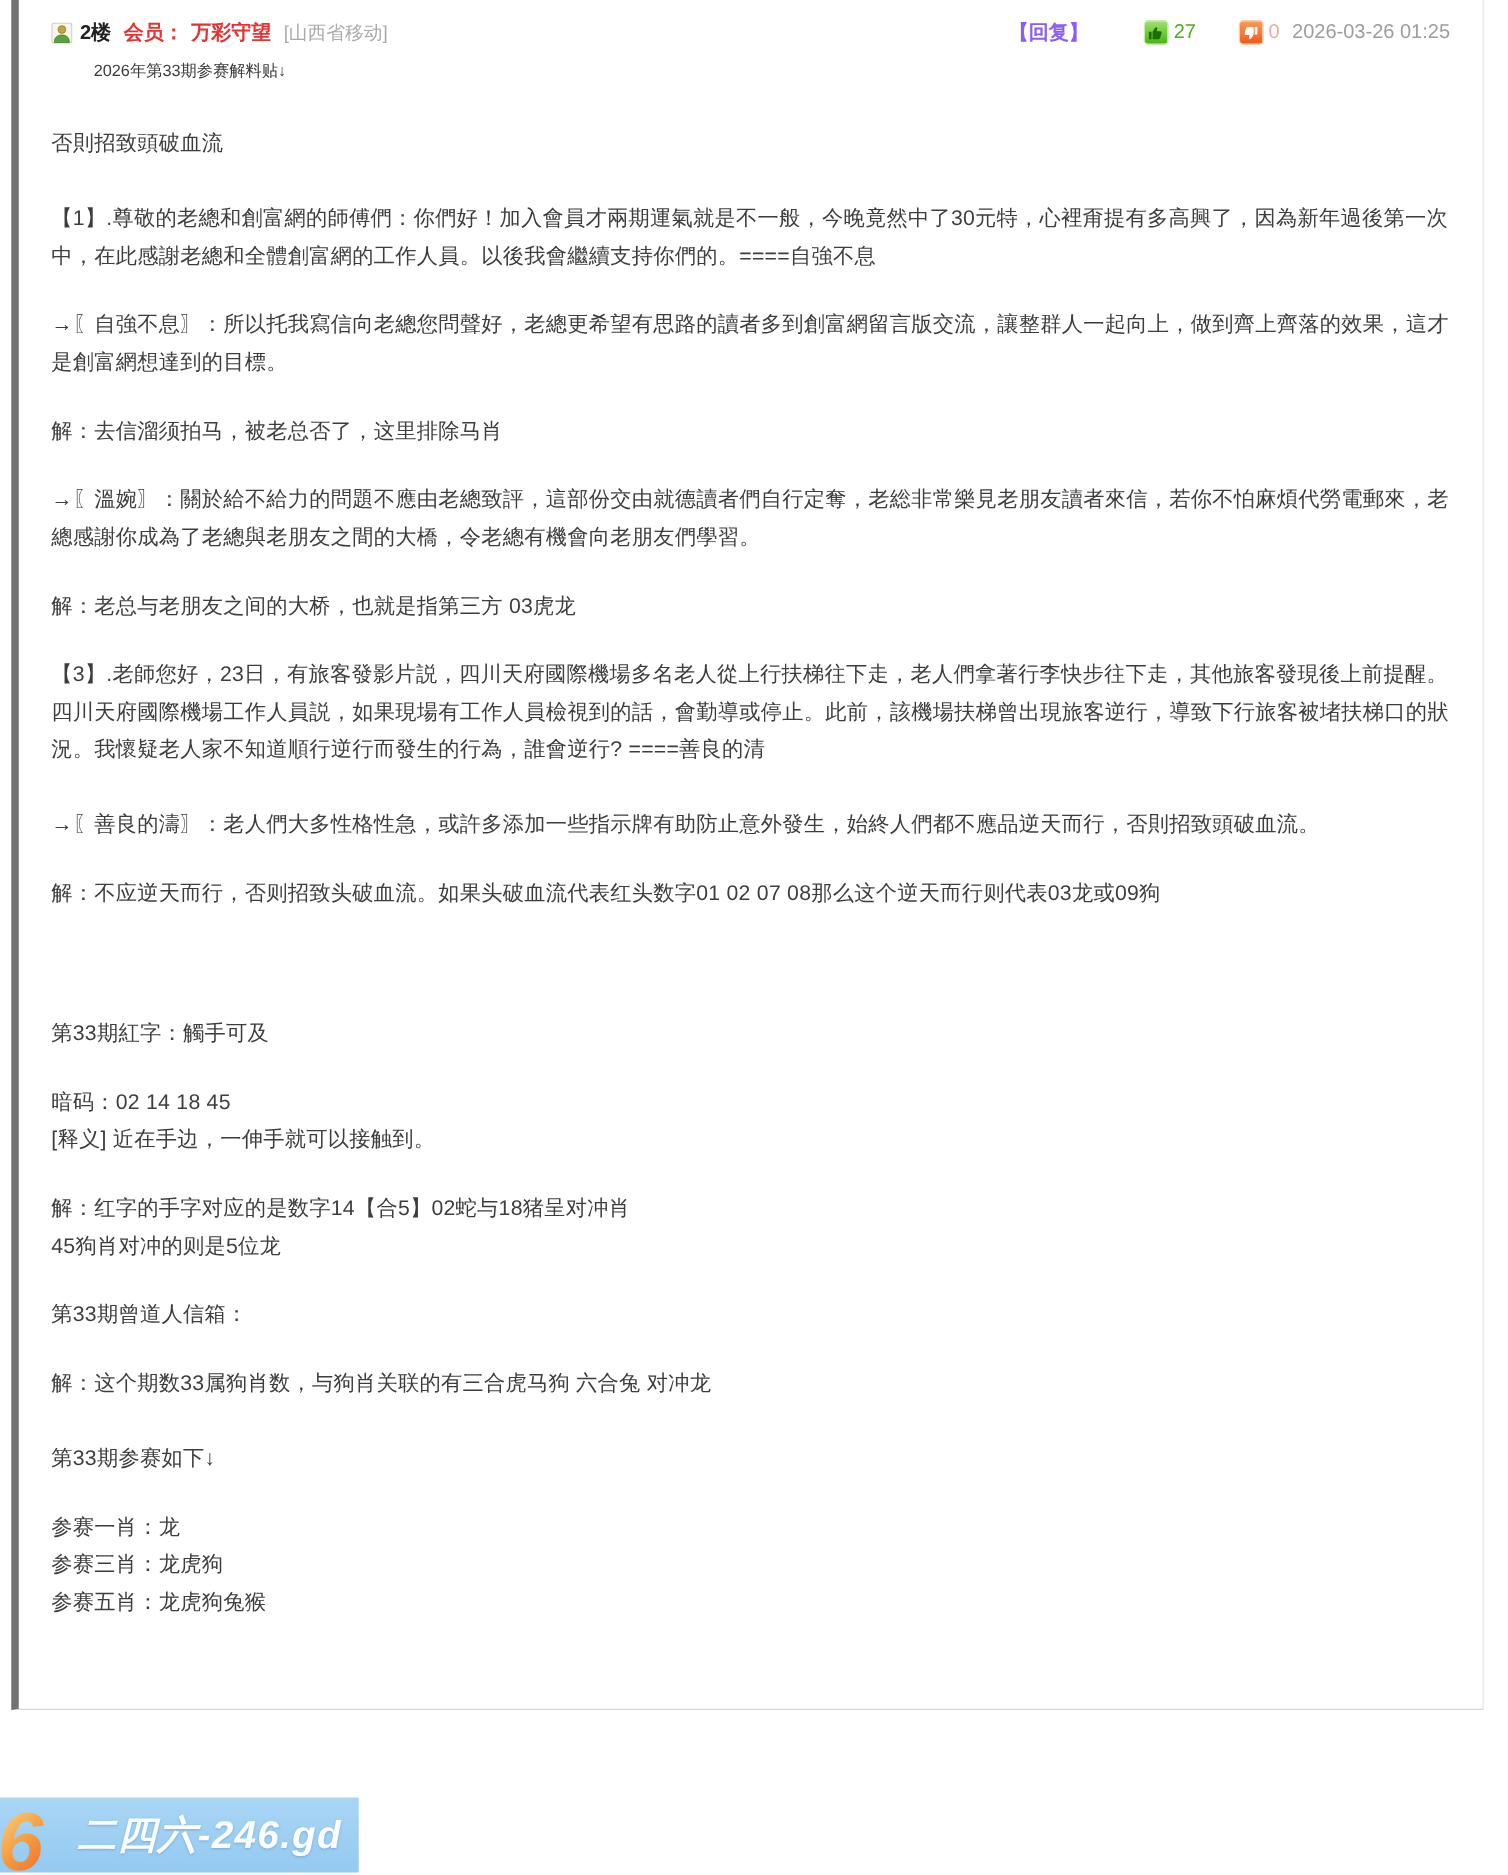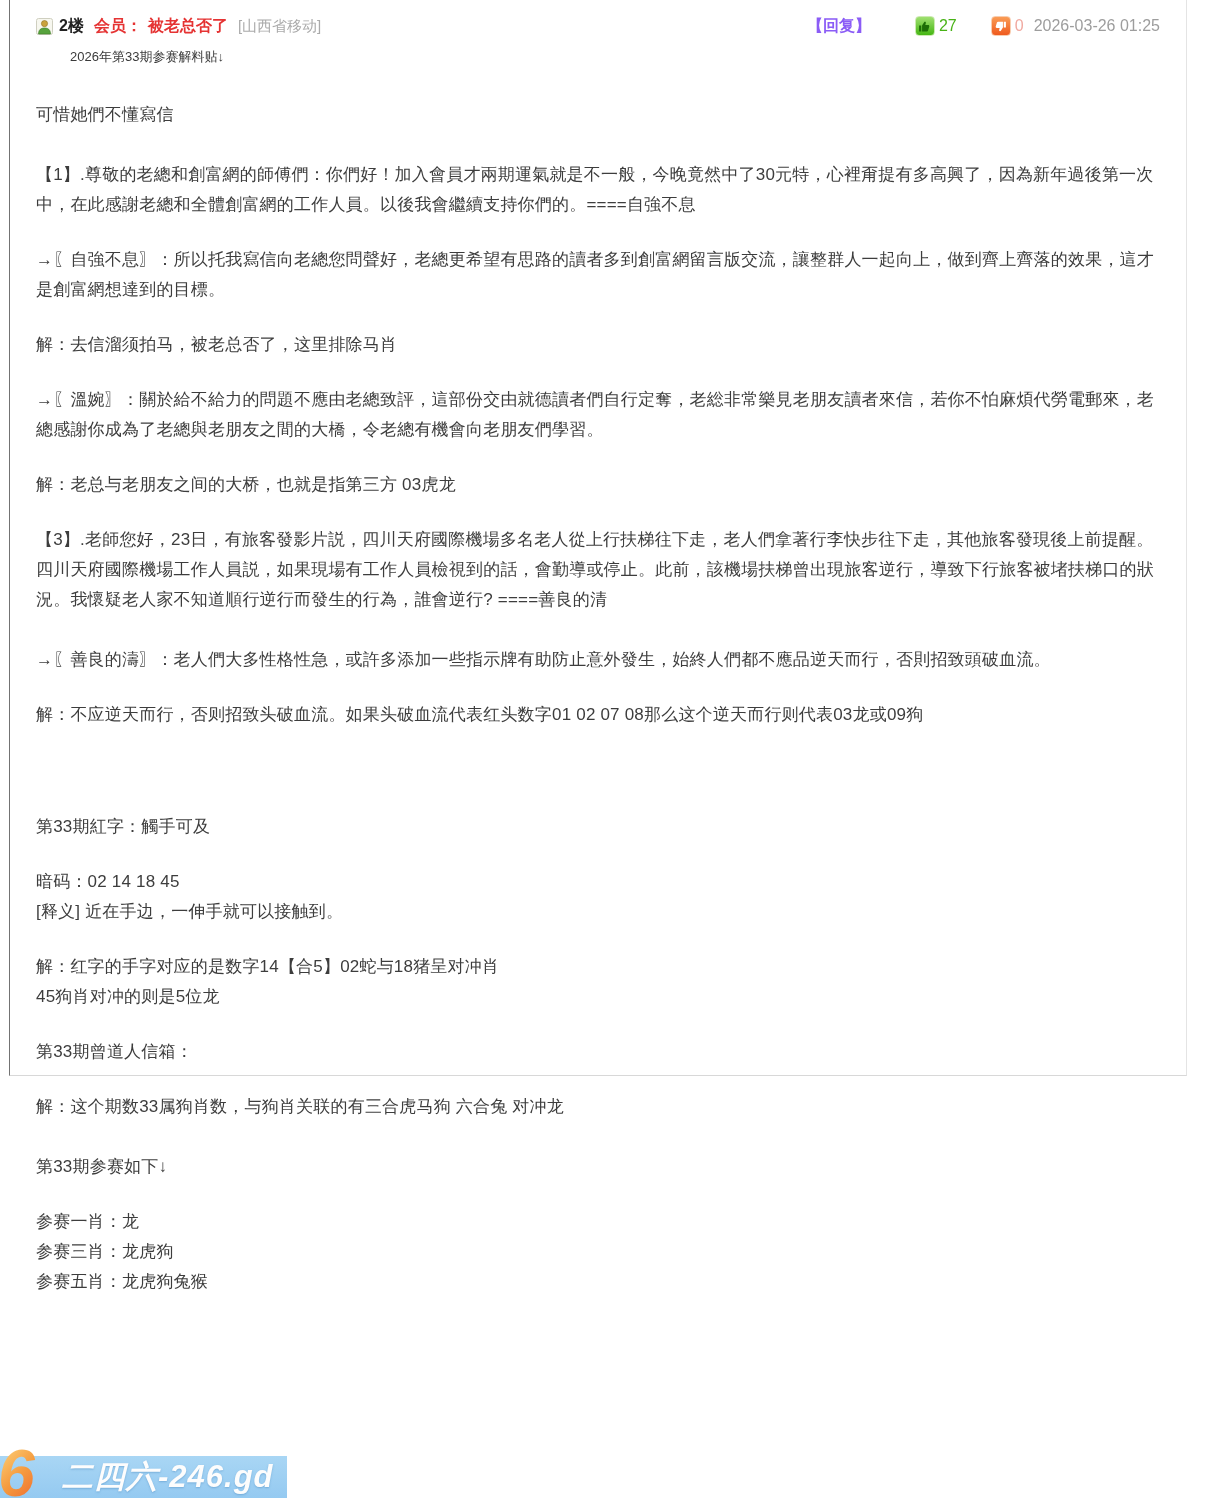--- a/index.html
+++ b/index.html
@@ -3,23 +3,23 @@
 <meta charset="utf-8">
 <style>
   * { margin: 0; padding: 0; box-sizing: border-box; }
   html, body { background: #fff; }
   body {
     width: 1206px; height: 1500px;
     font-family: "Liberation Sans", "DejaVu Sans", sans-serif;
     position: relative; overflow: hidden;
   }
   .post {
-    position: absolute; left: 9px; top: 0; right: 19px; height: 1076px;
+    position: absolute; left: 9px; top: 0; right: 19px; height: 1368px;
     background: #fff;
-    border-left: 1px solid #737373;
+    border-left: 6px solid #737373;
     border-right: 1px solid #e4e4e4;
     border-bottom: 1px solid #d8d8d8;
     padding: 14px 26px 0 26px;
   }
   
   .post-header {
     display: flex; align-items: center; justify-content: space-between;
     font-size: 16px; height: 24px;
   }
   .ph-left { display: flex; align-items: center; gap: 4px; }
@@ -54,21 +54,21 @@
     letter-spacing: 0.2px;
   }
   .mt-xl { margin-top: 82px !important; }
   .mt-md { margin-top: 30px !important; }
   
   .watermark {
     position: absolute; left: 0; bottom: 2px; z-index: 5;
     width: 300px; height: 56px; pointer-events: none;
   }
   .wm-band {
-    position: absolute; left: 0; bottom: 0; width: 287px; height: 42px;
+    position: absolute; left: 0; bottom: 0; width: 287px; height: 60px;
     background: linear-gradient(rgba(150, 205, 242, 0.82), rgba(125, 190, 238, 0.82));
     display: flex; align-items: center; padding-left: 62px;
   }
   .wm-text {
     color: #fdfdfd; font-weight: bold; font-size: 31px; font-style: italic;
     text-shadow: 0 1px 2px rgba(90,150,200,0.6);
     letter-spacing: 1px; white-space: nowrap;
   }
   .wm-logo {
     position: absolute; left: -2px; bottom: -8px;
@@ -87,21 +87,21 @@
     <div class="ph-left">
       <span class="avatar-icon">
         <svg viewBox="0 0 17 17">
           <rect x="0.5" y="0.5" width="16" height="16" rx="2" fill="#f7f7ef" stroke="#cfcfc0"></rect>
           <circle cx="8.5" cy="5.6" r="3.1" fill="#c9a23c" stroke="#8f7120" stroke-width="0.6"></circle>
           <path d="M2.5 16 C2.5 11.6 5 10 8.5 10 C12 10 14.5 11.6 14.5 16 Z" fill="#57a33d" stroke="#3c7d28" stroke-width="0.6"></path>
         </svg>
       </span>
       <span class="floor">2楼</span>
       <span class="member">会员：</span>
-      <span class="username">被老总否了</span>
+      <span class="username">万彩守望</span>
       <span class="location">[山西省移动]</span>
     </div>
     <div class="ph-right">
       <span class="reply-btn">【回复】</span>
       <span class="vote">
         <span class="vote-box up-box">
           <svg viewBox="0 0 24 24" fill="#1d6e07">
             <path d="M2 10h4v11H2zM7.5 21h8.8c1.1 0 2-.7 2.3-1.7l2.2-7.3c.4-1.3-.6-2.6-2-2.6h-5.3l1-3.9c.3-1.1-.5-2.2-1.7-2.2-.6 0-1.2.3-1.5.8L7.5 10z"></path>
           </svg>
         </span>
@@ -115,21 +115,21 @@
         </span>
         <span class="down-count">0</span>
       </span>
       <span class="timestamp">2026-03-26 01:25</span>
     </div>
   </div>
 
   <div class="subtitle">2026年第33期参赛解料贴↓</div>
 
   <div class="post-body">
-    <p class="mt-md">可惜她們不懂寫信</p>
+    <p class="mt-md">否則招致頭破血流</p>
     <p class="mt-md">【1】.尊敬的老總和創富網的師傅們：你們好！加入會員才兩期運氣就是不一般，今晚竟然中了30元特，心裡甭提有多高興了，因為新年過後第一次中，在此感謝老總和全體創富網的工作人員。以後我會繼續支持你們的。====自強不息</p>
     <p>→〖自強不息〗：所以托我寫信向老總您問聲好，老總更希望有思路的讀者多到創富網留言版交流，讓整群人一起向上，做到齊上齊落的效果，這才是創富網想達到的目標。</p>
     <p>解：去信溜须拍马，被老总否了，这里排除马肖</p>
     <p>→〖溫婉〗：關於給不給力的問題不應由老總致評，這部份交由就德讀者們自行定奪，老総非常樂見老朋友讀者來信，若你不怕麻煩代勞電郵來，老總感謝你成為了老總與老朋友之間的大橋，令老總有機會向老朋友們學習。</p>
     <p>解：老总与老朋友之间的大桥，也就是指第三方 03虎龙</p>
     <p>【3】.老師您好，23日，有旅客發影片説，四川天府國際機場多名老人從上行扶梯往下走，老人們拿著行李快步往下走，其他旅客發現後上前提醒。四川天府國際機場工作人員説，如果現場有工作人員檢視到的話，會勤導或停止。此前，該機場扶梯曾出現旅客逆行，導致下行旅客被堵扶梯口的狀況。我懷疑老人家不知道順行逆行而發生的行為，誰會逆行? ====善良的清</p>
     <p class="mt-md">→〖善良的濤〗：老人們大多性格性急，或許多添加一些指示牌有助防止意外發生，始終人們都不應品逆天而行，否則招致頭破血流。</p>
     <p>解：不应逆天而行，否则招致头破血流。如果头破血流代表红头数字01 02 07 08那么这个逆天而行则代表03龙或09狗</p>
     <p class="mt-xl">第33期紅字：觸手可及</p>
     <p>暗码：02 14 18 45

